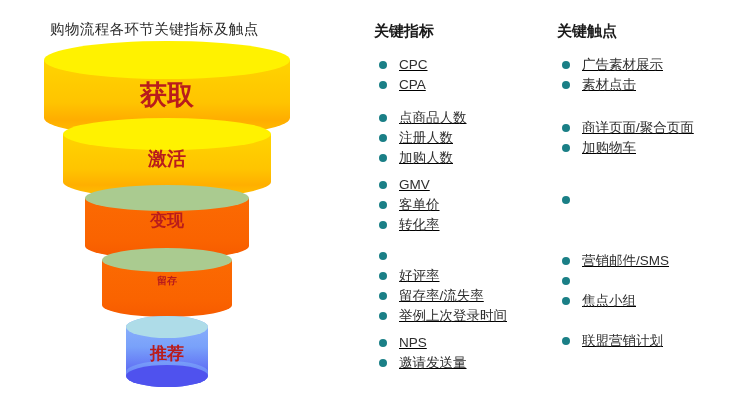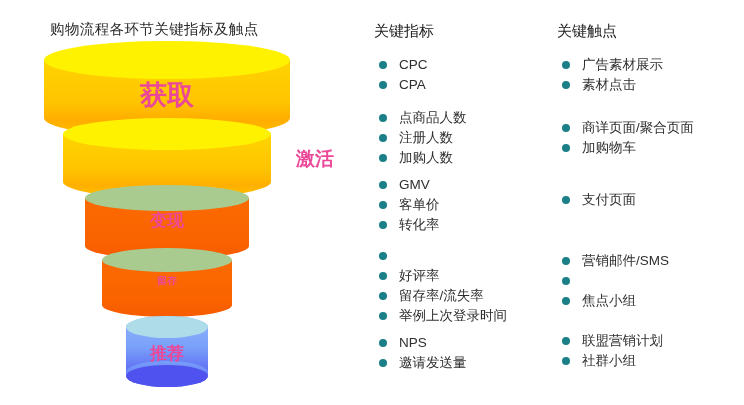--- a/index.html
+++ b/index.html
@@ -39,45 +39,47 @@
     left: 0;
     top: 0;
     width: 360px;
     height: 405px;
   }
   .funnel svg { display: block; }
   .stage-label {
     position: absolute;
     text-align: center;
     font-weight: bold;
-    color: #ec4899;
+    color: #b91c1c;
     white-space: nowrap;
     pointer-events: none;
   }
 
   
   .column {
     position: absolute;
     top: 0;
   }
   .col-metrics { left: 374px; width: 180px; }
   .col-touch   { left: 557px; width: 187px; }
 
   .col-header {
     position: absolute;
     top: 22px;
     font-size: 15px;
     color: #1a1a1a;
     white-space: nowrap;
+    font-weight: bold;
   }
 
   .bullet-group {
     position: absolute;
     left: 0;
     width: 100%;
+    text-decoration: underline;
   }
   .bullet-row {
     display: flex;
     align-items: flex-start;
     height: 20px;
     line-height: 20px;
   }
   .bullet-dot {
     flex: 0 0 auto;
     width: 8px;
@@ -151,21 +153,21 @@
 
       <g>
         <path d="M126,327 L126,376 A41,11 0 0 0 208,376 L208,327 Z" fill="url(#gradBlue)"></path>
         <ellipse cx="167" cy="376" rx="41" ry="11" fill="#4F52EE"></ellipse>
         <path d="M126,372 L126,327 A41,11 0 0 1 208,327 L208,372 A41,11 0 0 0 126,372 Z" fill="url(#gradBlue)"></path>
         <ellipse cx="167" cy="327" rx="41" ry="11" fill="#AEDCE8"></ellipse>
       </g>
     </svg>
 
     <div class="stage-label" style="left:0; top:77px; width:334px; font-size:27px;">获取</div>
-    <div class="stage-label" style="left:0; top:146px; width:334px; font-size:19px;text-align:right;">激活</div>
+    <div class="stage-label" style="left:0; top:146px; width:334px; font-size:19px;">激活</div>
     <div class="stage-label" style="left:0; top:209px; width:334px; font-size:17px;">变现</div>
     <div class="stage-label" style="left:0; top:274px; width:334px; font-size:10px;">留存</div>
     <div class="stage-label" style="left:0; top:342px; width:334px; font-size:17px;">推荐</div>
   </div>
 
   <div class="column col-metrics">
     <div class="col-header">关键指标</div>
     <div id="col0-groups">
         <div class="bullet-group" style="top: 55px;">
           <div class="bullet-row">
@@ -254,42 +256,37 @@
             <span class="bullet-text">商详页面/聚合页面</span>
           </div>
           <div class="bullet-row">
             <span class="bullet-dot" style="background: rgb(26, 127, 134);"></span>
             <span class="bullet-text">加购物车</span>
           </div>
         </div>
         <div class="bullet-group" style="top: 190px;">
           <div class="bullet-row">
             <span class="bullet-dot" style="background: rgb(26, 127, 134);"></span>
-            <span class="bullet-text">支付页面</span>
           </div>
         </div>
         <div class="bullet-group" style="top: 251px;">
           <div class="bullet-row">
             <span class="bullet-dot" style="background: rgb(26, 127, 134);"></span>
             <span class="bullet-text">营销邮件/SMS</span>
           </div>
           <div class="bullet-row">
             <span class="bullet-dot" style="background: rgb(26, 127, 134);"></span>
           </div>
           <div class="bullet-row">
             <span class="bullet-dot" style="background: rgb(26, 127, 134);"></span>
             <span class="bullet-text">焦点小组</span>
           </div>
         </div>
         <div class="bullet-group" style="top: 331px;">
           <div class="bullet-row">
             <span class="bullet-dot" style="background: rgb(26, 127, 134);"></span>
             <span class="bullet-text">联盟营销计划</span>
-          </div>
-          <div class="bullet-row">
-            <span class="bullet-dot" style="background: rgb(26, 127, 134);"></span>
-            <span class="bullet-text">社群小组</span>
           </div>
         </div>
       </div>
   </div>
 
 </div>
 
 </body></html>

